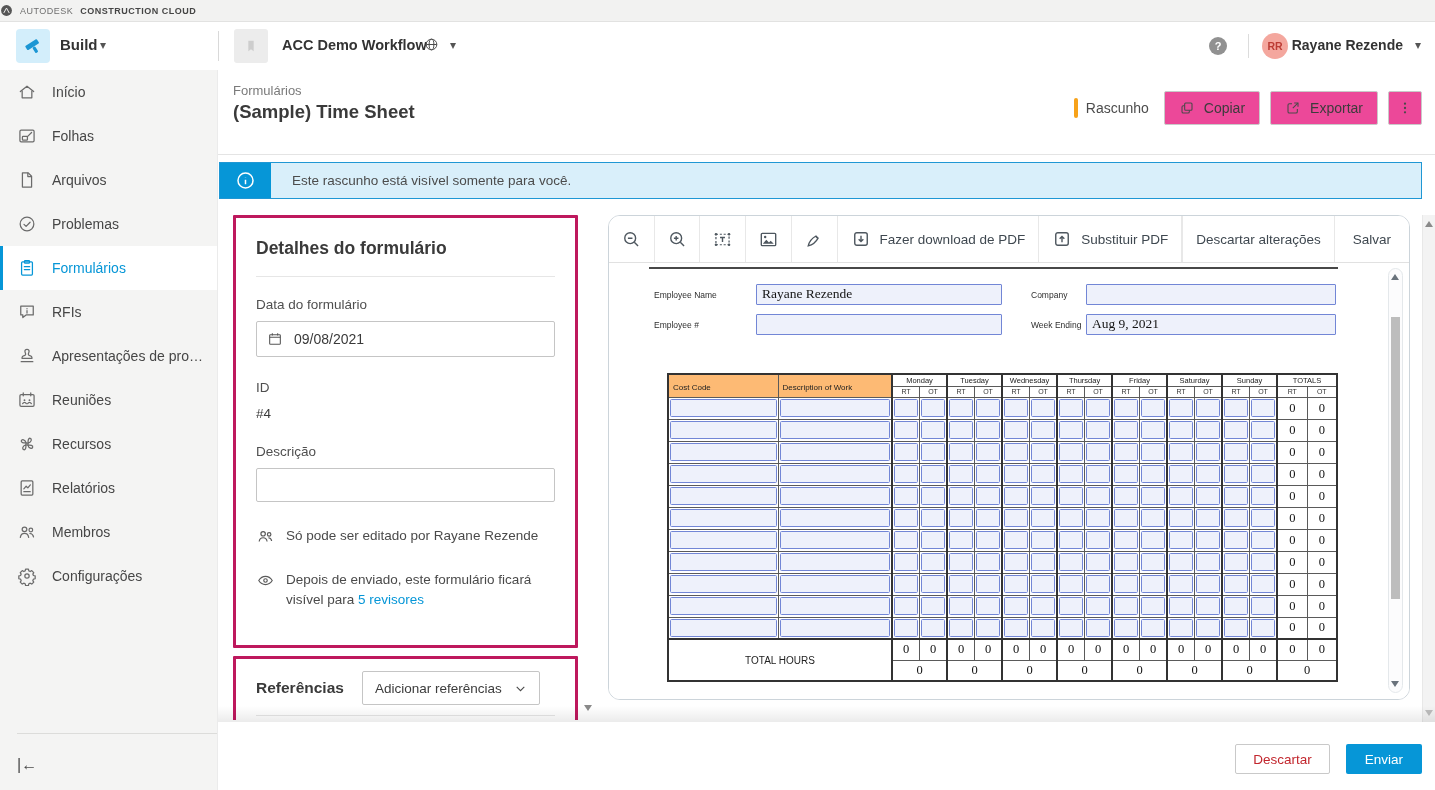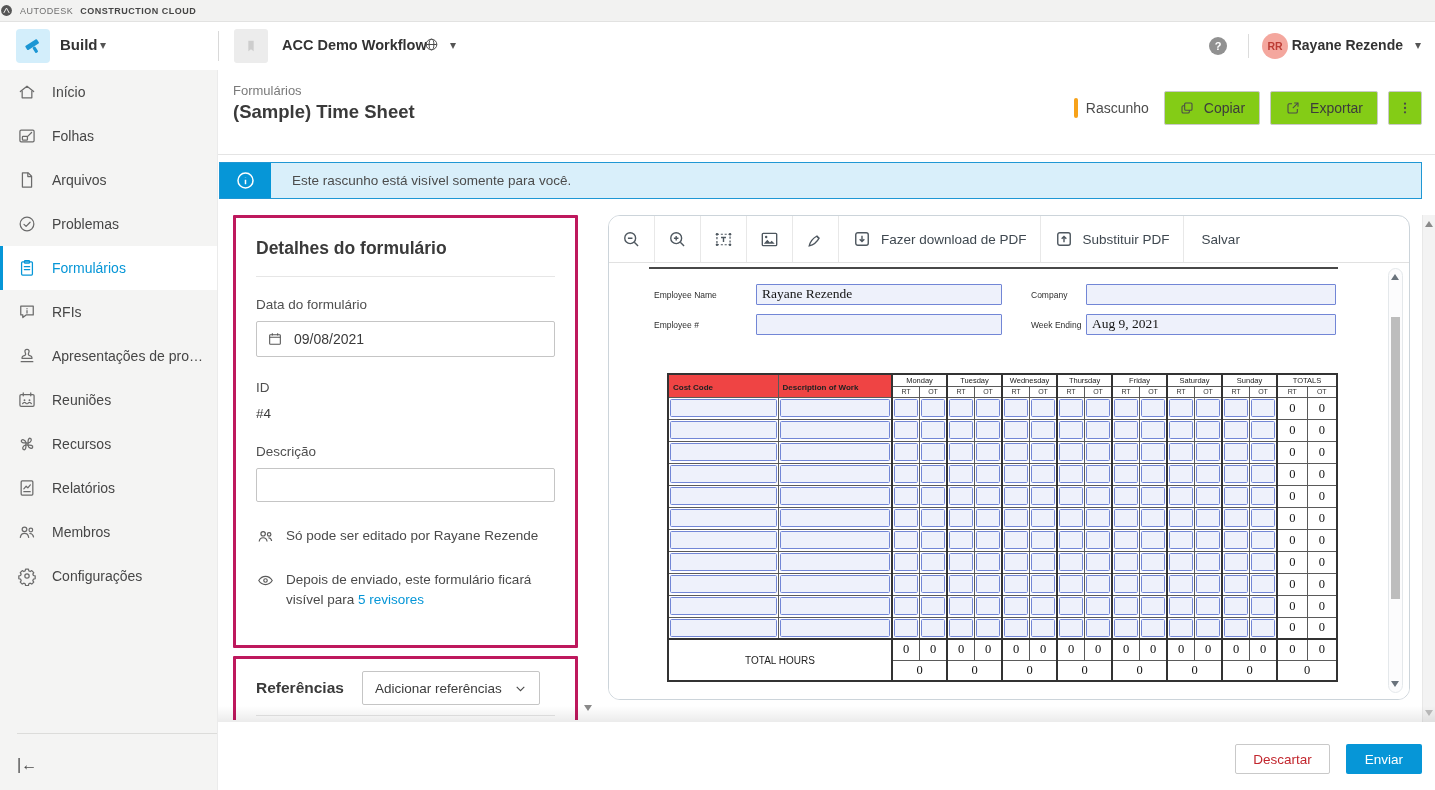--- a/index.html
+++ b/index.html
@@ -47,21 +47,21 @@
 
   
   .main { position:absolute; left:218px; top:70px; right:0; bottom:0; background:#fff; overflow:hidden; }
   .page-header { position:absolute; left:0; top:0; right:0; height:85px; border-bottom:1px solid #e4e4e4; }
   .breadcrumb { position:absolute; left:15px; top:13px; font-size:13px; color:#7a7a7a; }
   .page-title { position:absolute; left:15px; top:31px; font-size:18.5px; font-weight:bold; color:#3a3a3a; }
   .header-actions { position:absolute; right:13px; top:21px; display:flex; align-items:center; gap:10px; }
   .status-wrap { display:flex; align-items:center; gap:8px; margin-right:5px; }
   .status-bar { width:4px; height:20px; border-radius:2px; background:var(--orange,#f7a21a); }
   .status-text { font-size:14px; color:#4c4c4c; }
-  .btn-outline { height:34px; background:#84cc16; border:1px solid #c9c9c9; border-radius:2px; display:flex;
+  .btn-outline { height:34px; background:#ec4899; border:1px solid #c9c9c9; border-radius:2px; display:flex;
     align-items:center; gap:9px; padding:0 14px; font-size:14px; color:#3c3c3c; cursor:pointer; }
   .btn-kebab { width:34px; justify-content:center; padding:0; }
 
   .banner { position:absolute; left:1px; top:92px; right:13px; height:37px; display:flex;
     border:1px solid #1f97d4; background:var(--banner,#d9effa); }
   .banner-badge { width:51px; background:var(--accent,#0696d7); display:flex; align-items:center; justify-content:center; }
   .banner-text { display:flex; align-items:center; padding-left:21px; font-size:13.5px; color:#4c4c4c; }
 
   .content { position:absolute; left:15px; top:145px; right:13px; height:507px; }
   .leftcol { position:absolute; left:0; top:0; width:345px; height:505px; overflow:hidden; }
@@ -102,21 +102,21 @@
   .pdf-page { position:absolute; left:37px; top:0; width:700px; height:100%; background:#fff; }
   .pdf-topline { position:absolute; left:3px; width:689px; top:4px; height:2px; background:#474747; }
   .pf-label { position:absolute; font-size:8.5px; color:#2e2e2e; }
   .pf-box { position:absolute; height:21px; background:var(--fieldbg,#eef1fb); border:1.5px solid var(--fieldbd,#7286d6);
     border-radius:1px; font-family:"Liberation Serif", serif; font-size:13.5px; color:#141414;
     line-height:18px; padding-left:5px; overflow:hidden; }
 
   .pdf-table { position:absolute; left:21px; top:110px; border-collapse:collapse; table-layout:fixed;
     width:669px; border:2px solid #333; }
   .pdf-table th, .pdf-table td { border:1px solid #5a5a5a; }
-  .hgray { background:#ef4444; font-size:8px; font-weight:bold; text-align:left; padding:4px 0 0 4px; color:#222; }
+  .hgray { background:#fdba74; font-size:8px; font-weight:normal; text-align:left; padding:4px 0 0 4px; color:#222; }
   .hday { font-size:7.5px; font-weight:normal; color:#222; text-align:center; height:12px; background:#fff; }
   .hsub { font-size:7px; font-weight:normal; color:#333; text-align:center; height:11px; background:#fff; }
   .gl { border-left:2px solid #333 !important; }
   .lh { border-left:1px solid #9a9a9a !important; }
   .drow { height:22px; }
   .drow td.f { padding:0; }
   .ff { height:18px; margin:1px; background:var(--fieldbg,#eef1fb); border:1.5px solid var(--fieldbd,#7286d6);
     border-radius:1.5px; }
   td.z { font-family:"Liberation Serif", serif; font-size:12.5px; color:#111; text-align:center; background:#fff; }
   .trow { height:21px; }
@@ -451,20 +451,23 @@
             </svg>
           <span>Fazer download de PDF</span>
         </div>
         <div class="vtb">
           <svg width="20" height="20" viewBox="0 0 24 24" fill="none" stroke="currentColor" stroke-width="1.7">
               <rect x="4.5" y="4.5" width="15" height="15" rx="2.5"></rect>
               <path d="M12 16V9M9.2 11.7 12 8.9l2.8 2.8"></path>
             </svg>
           <span>Substituir PDF</span>
         </div>
+        <div class="vtb vtb-discard">
+          <span>Descartar alterações</span>
+        </div>
         <div class="vtb vtb-save">
           <span>Salvar</span>
         </div>
       </div>
 
       <div class="vbody">
         <div class="pdf-page">
           <div class="pdf-topline"></div>
 
           <span class="pf-label" style="left:8px;top:27px">Employee Name</span>

